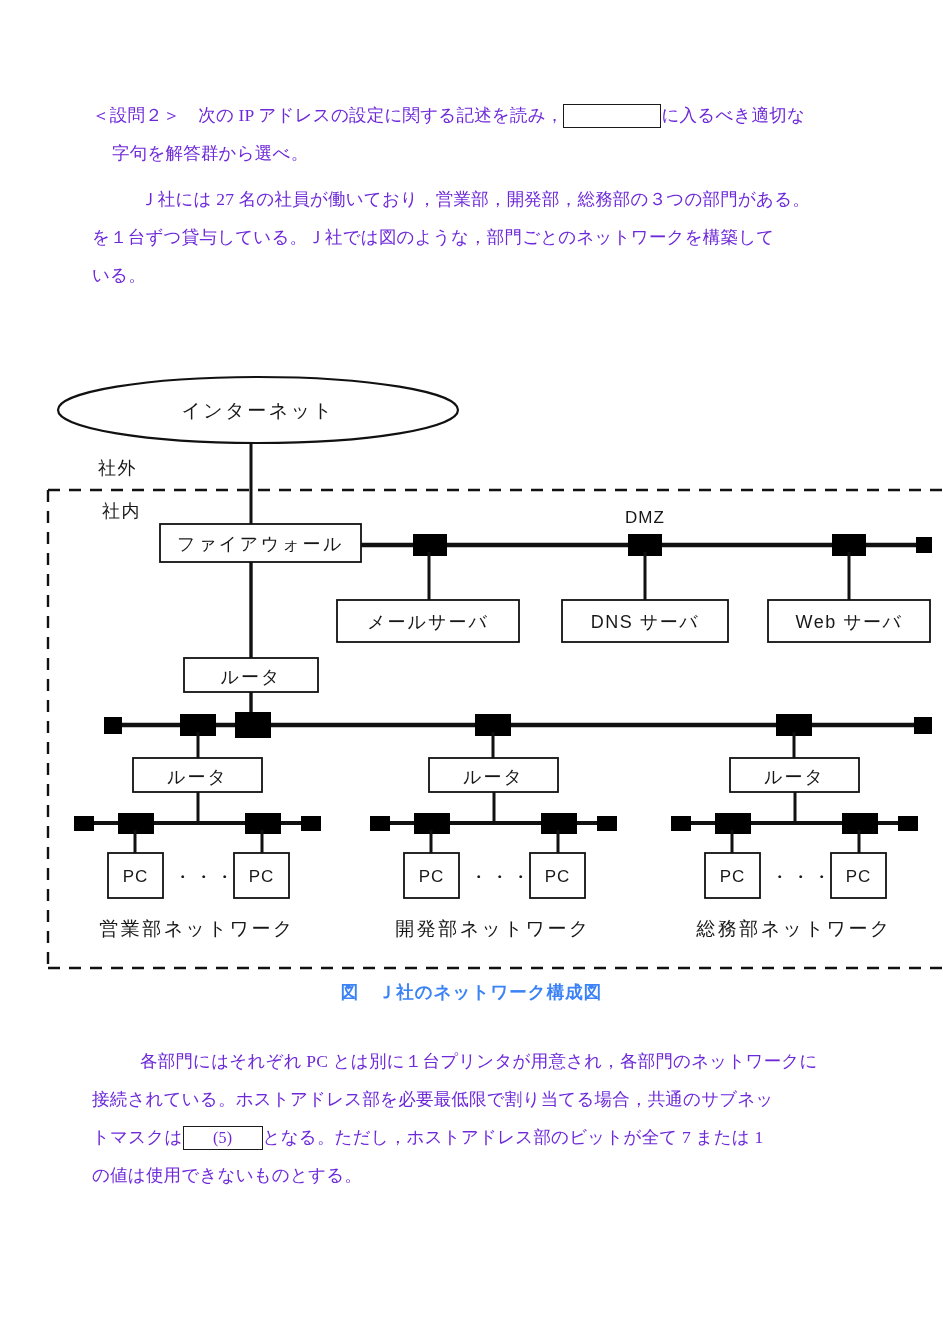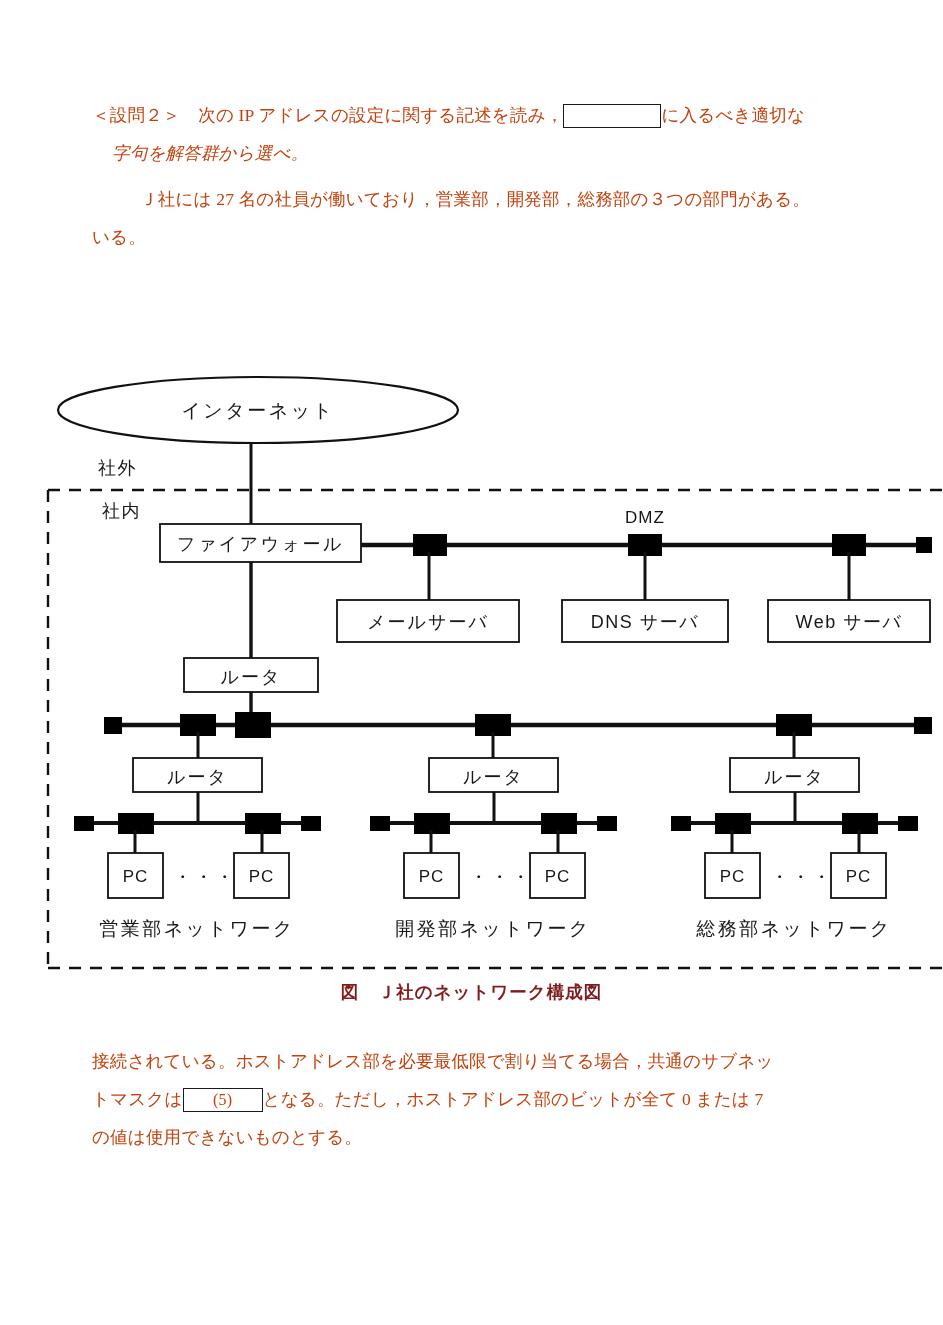--- a/index.html
+++ b/index.html
@@ -16,24 +16,24 @@
     color: #000000;
     overflow: hidden;
   }
 
   
   .txt-block {
     position: absolute;
     font-size: 17.5px;
     line-height: 38px;
     letter-spacing: 0.2px;
-    color: #c2410c;
+    color: #6d28d9;
   }
   .line { white-space: nowrap; }
-  .indent-1 { padding-left: 20px; font-style: italic; }
+  .indent-1 { padding-left: 20px; }
   .indent-2 { padding-left: 48px; }
 
   
   .blank-box {
     display: inline-block;
     border: 1.6px solid #1a1a1a;
     background: #ffffff;
     vertical-align: middle;
     height: 22px;
     position: relative;
@@ -58,35 +58,36 @@
   }
   #diagram svg { display: block; }
 
   .cap {
     position: absolute;
     width: 943px;
     text-align: center;
     font-size: 17.5px;
     letter-spacing: 1px;
     font-weight: 700;
-    color: #7f1d1d;
+    color: #3b82f6;
   }
 </style>
 </head>
 <body>
 
 <div class="txt-block" style="left:92px; top:96px; width:820px;">
   <div class="line">
     <span>＜設問２＞</span><span>　</span><span>次の IP アドレスの設定に関する記述を読み，</span><span class="blank-box blank-wide"></span><span>に入るべき適切な</span>
   </div>
   <div class="line indent-1">字句を解答群から選べ。</div>
 </div>
 
 <div class="txt-block" style="left:92px; top:180px; width:830px;">
   <div class="line indent-2">Ｊ社には 27 名の社員が働いており，営業部，開発部，総務部の３つの部門がある。</div>
+  <div class="line">を１台ずつ貸与している。Ｊ社では図のような，部門ごとのネットワークを構築して</div>
   <div class="line">いる。</div>
 </div>
 
 <div id="diagram">
   <svg width="943" height="650" viewBox="0 0 943 650" xmlns="http://www.w3.org/2000/svg">
 
     <g>
       <path d="M 40 130 L 960 130 M 40 130 L 40 608 M 40 608 L 960 608" fill="none" stroke="#111111" stroke-width="2.4" stroke-dasharray="12 9" stroke-linecap="butt"></path>
     </g>
 
@@ -214,18 +215,19 @@
 
       <text x="786" y="575" text-anchor="middle" font-family="'Liberation Sans','DejaVu Sans',sans-serif" font-size="19" letter-spacing="2.5" fill="#171717">総務部ネットワーク</text>
     </g>
 
   </svg>
 </div>
 
 <div class="cap" style="top:980px;">図　Ｊ社のネットワーク構成図</div>
 
 <div class="txt-block" style="left:92px; top:1042px; width:830px;">
+  <div class="line indent-2">各部門にはそれぞれ PC とは別に１台プリンタが用意され，各部門のネットワークに</div>
   <div class="line">接続されている。ホストアドレス部を必要最低限で割り当てる場合，共通のサブネッ</div>
   <div class="line">
-    <span>トマスクは</span><span class="blank-box blank-num">(5)</span><span>となる。ただし，ホストアドレス部のビットが全て 0 または 7</span>
+    <span>トマスクは</span><span class="blank-box blank-num">(5)</span><span>となる。ただし，ホストアドレス部のビットが全て 7 または 1</span>
   </div>
   <div class="line">の値は使用できないものとする。</div>
 </div>
 
 </body></html>

